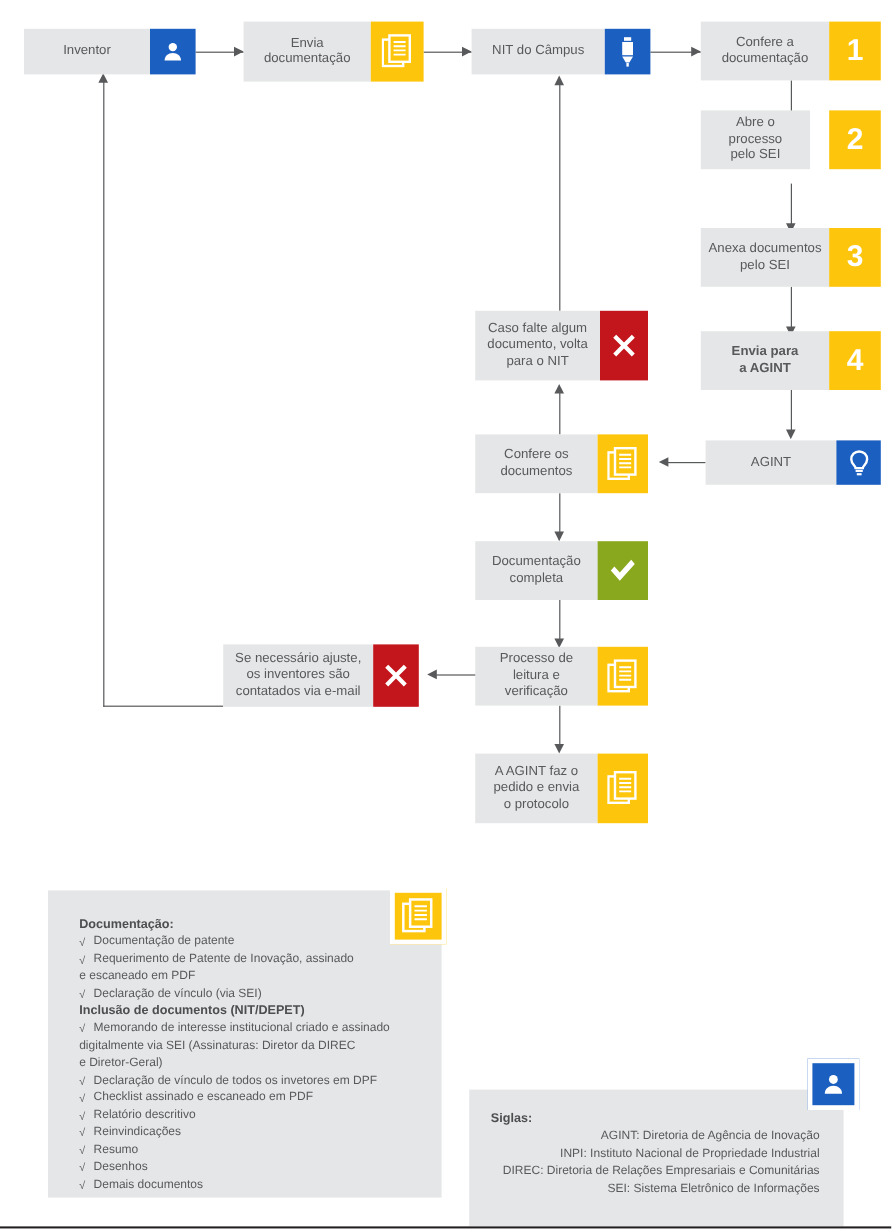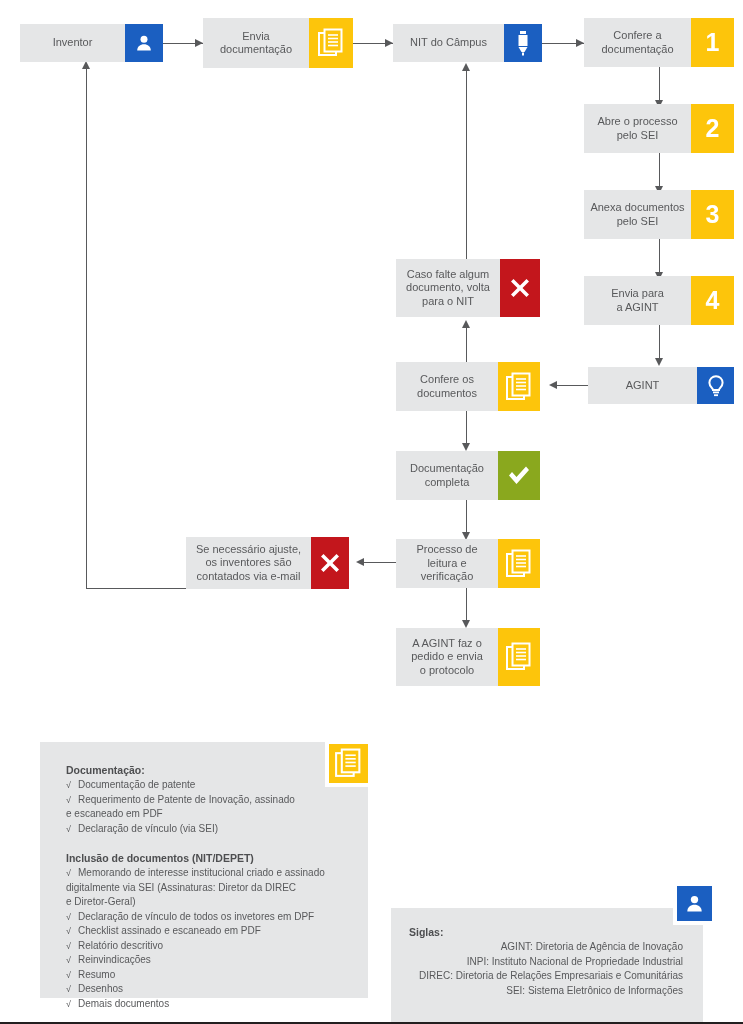--- a/index.html
+++ b/index.html
@@ -85,21 +85,21 @@
     background: #e5e6e7;
     color: #58595b;
   }
   .panel-inner { padding: 22px 20px 16px 26px; }
   .panel h4 {
     margin: 0 0 2px 0;
     font-size: 10.5px;
     font-weight: bold;
     color: #4d4e50;
   }
-  .panel h4.spaced { margin-top: 16px; }
+  .panel h4.spaced { }
   .panel ul { margin: 0; padding: 0; list-style: none; }
   .panel li {
     font-size: 10px;
     line-height: 14.5px;
     color: #58595b;
     padding-left: 12px;
     position: relative;
   }
   .panel li .tick {
     position: absolute;
@@ -220,38 +220,38 @@
   </div>
 
   <div class="node" style="left:584px; top:18px; width:150px; height:49px;">
     <div class="node-label" style="white-space:pre-line;">Confere a
 documentação</div>
     <div class="badge yellow" style="width:43px;">
       <span class="badge-num">1</span>
     </div>
   </div>
 
-  <div class="node" style="left:584px; top:104px; width:150px; height:49px;">
+  <div class="node" style="left:584px; top:92px; width:150px; height:49px;gap:16px;">
     <div class="node-label" style="white-space:pre-line;">Abre o processo
 pelo SEI</div>
     <div class="badge yellow" style="width:43px;">
       <span class="badge-num">2</span>
     </div>
   </div>
 
   <div class="node" style="left:584px; top:190px; width:150px; height:49px;">
     <div class="node-label" style="white-space:pre-line;">Anexa documentos
 pelo SEI</div>
     <div class="badge yellow" style="width:43px;">
       <span class="badge-num">3</span>
     </div>
   </div>
 
   <div class="node" style="left:584px; top:276px; width:150px; height:49px;">
-    <div class="node-label" style="white-space:pre-line;">Envia para
+    <div class="node-label" style="white-space:pre-line;font-weight:bold;">Envia para
 a AGINT</div>
     <div class="badge yellow" style="width:43px;">
       <span class="badge-num">4</span>
     </div>
   </div>
 
   <div class="node" style="left:588px; top:367px; width:146px; height:37px;">
     <div class="node-label" style="white-space:pre-line;">AGINT</div>
     <div class="badge blue" style="width:37px;">
       <svg width="20" height="24" viewBox="0 0 20 24">

